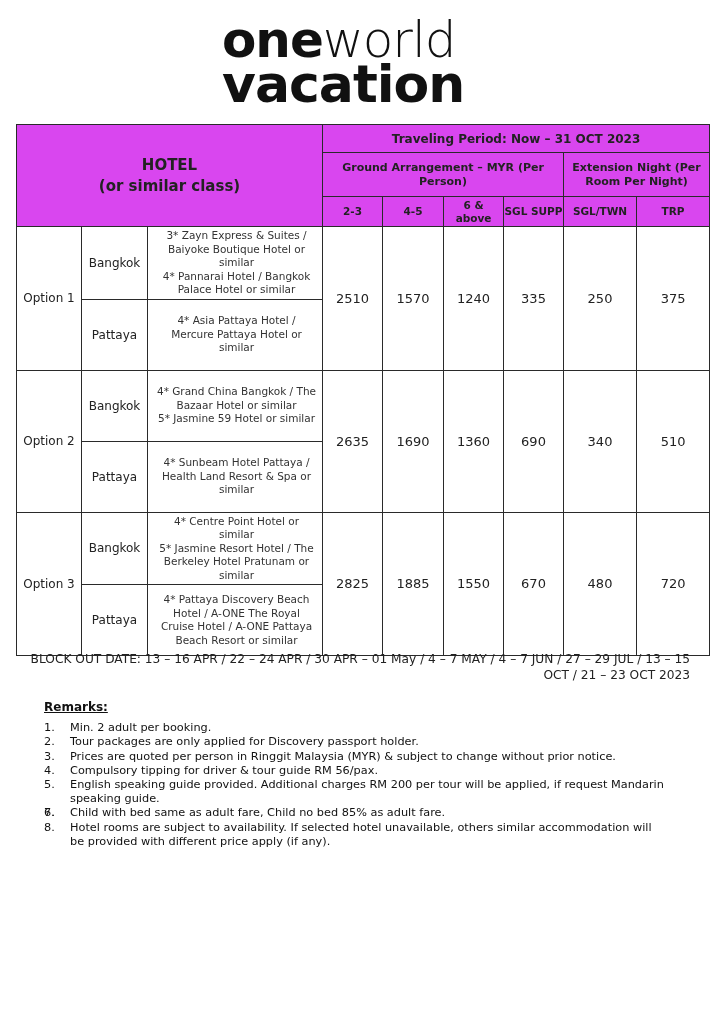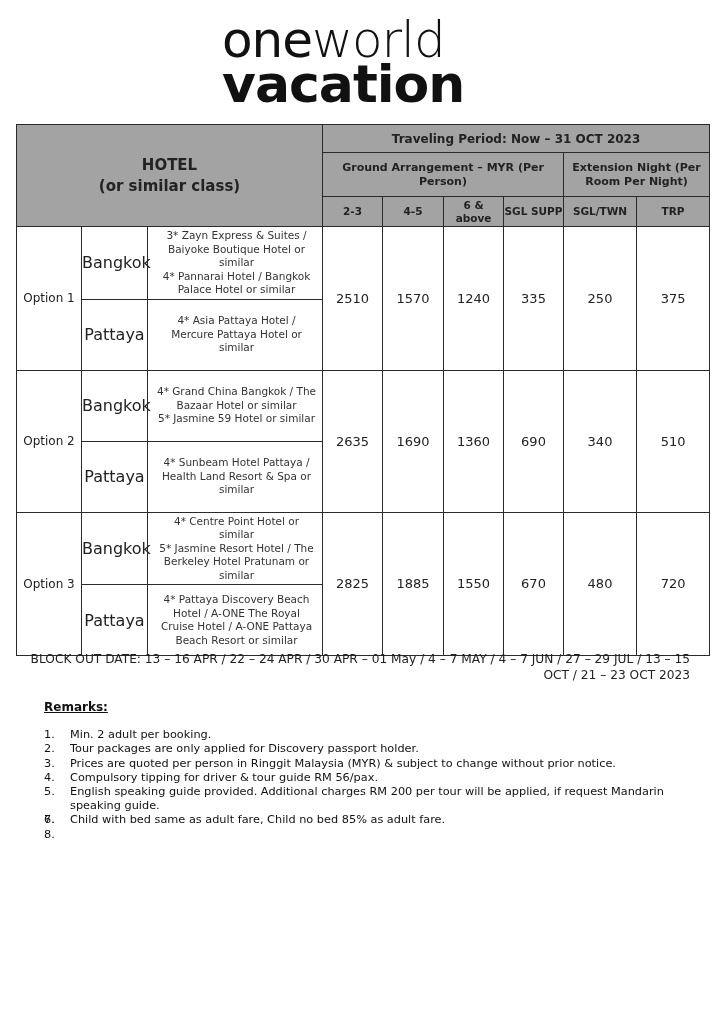--- a/index.html
+++ b/index.html
@@ -1,38 +1,38 @@
 <!DOCTYPE html>
 <html><head>
 <meta charset="utf-8">
 <style>
   html, body { margin:0; padding:0; background:#ffffff; }
   body { width:724px; height:1024px; position:relative; overflow:hidden;
          font-family:"DejaVu Sans", sans-serif; color:#222; }
   .logo { position:absolute; left:222px; top:18px; width:290px; height:82px; }
   .logo .l1 { position:absolute; left:0; top:0; font-size:50px; line-height:44px; letter-spacing:-1px; color:#111; }
-  .logo .l1 b { font-weight:400; }
+  .logo .l1 b { font-weight:700; }
   .logo .l1 span.thin { font-weight:300; }
   .logo .l2 { position:absolute; left:0; top:42px; font-size:52px; line-height:48px; font-weight:900; letter-spacing:-1px; color:#111; }
   table.price { position:absolute; left:16px; top:124px; border-collapse:collapse; table-layout:fixed; width:693px; }
   table.price td, table.price th { border:1.3px solid #2a2a2a; padding:0; text-align:center; vertical-align:middle; }
-  th { background:#a3a3a3; font-weight:bold; color:#222; }
+  th { background:#d946ef; font-weight:bold; color:#222; }
   .hotel-h { font-size:15px; line-height:21px; }
   .tp { font-size:12px; height:27px; }
   .grp { font-size:11px; line-height:14px; height:43px; }
   .sub { font-size:10.5px; line-height:13px; height:29px; }
   td.opt { font-size:12px; }
-  td.city { font-size:16px;margin-left:48px; }
+  td.city { font-size:12px;margin-left:48px; }
   td.hotels { text-align:left; font-size:10.5px; line-height:13.5px; padding:2px 4px 2px 7px !important; color:#333; white-space:pre-line; }
   td.num { font-size:13px; color:#222; }
   tr.r1 td.hotels { height:66px; }
   tr.r2 td.hotels { height:66px; }
   .blockout { position:absolute; left:30px; width:660px; top:651px; text-align:right; font-size:12.2px; line-height:16px; color:#222; }
   .remarks { position:absolute; left:44px; top:700px; width:620px; font-size:11.3px; line-height:14.2px; color:#111; }
-  .remarks .title { font-weight:bold; text-decoration:underline; font-size:12px; margin-bottom:14px; }
+  .remarks .title { font-weight:bold; text-decoration:underline; font-size:12px; margin-bottom:7px; }
   .remarks ol { margin:0; padding:0; list-style:none; }
   .remarks li { position:relative; padding-left:26px; }
   .remarks li .n { position:absolute; left:0; top:0; }
 </style>
 </head>
 <body>
 
 <div class="logo">
   <div class="l1"><b>one</b><span class="thin">world</span></div>
   <div class="l2">vacation</div>
@@ -129,15 +129,15 @@
 <div class="remarks">
   <div class="title">Remarks:</div>
   <ol>
     <li><span class="n">1.</span><span>Min. 2 adult per booking.</span></li>
     <li><span class="n">2.</span><span>Tour packages are only applied for Discovery passport holder.</span></li>
     <li><span class="n">3.</span><span>Prices are quoted per person in Ringgit Malaysia (MYR) &amp; subject to change without prior notice.</span></li>
     <li><span class="n">4.</span><span>Compulsory tipping for driver &amp; tour guide RM 56/pax.</span></li>
     <li><span class="n">5.</span><span>English speaking guide provided. Additional charges RM 200 per tour will be applied, if request Mandarin speaking guide.</span></li>
     <li><span class="n">6.</span></li>
     <li><span class="n">7.</span><span>Child with bed same as adult fare, Child no bed 85% as adult fare.</span></li>
-    <li><span class="n">8.</span></li>
+    <li><span class="n">8.</span><span>Hotel rooms are subject to availability. If selected hotel unavailable, others similar accommodation will be provided with different price apply (if any).</span></li>
   </ol>
 </div>
 
 </body></html>

